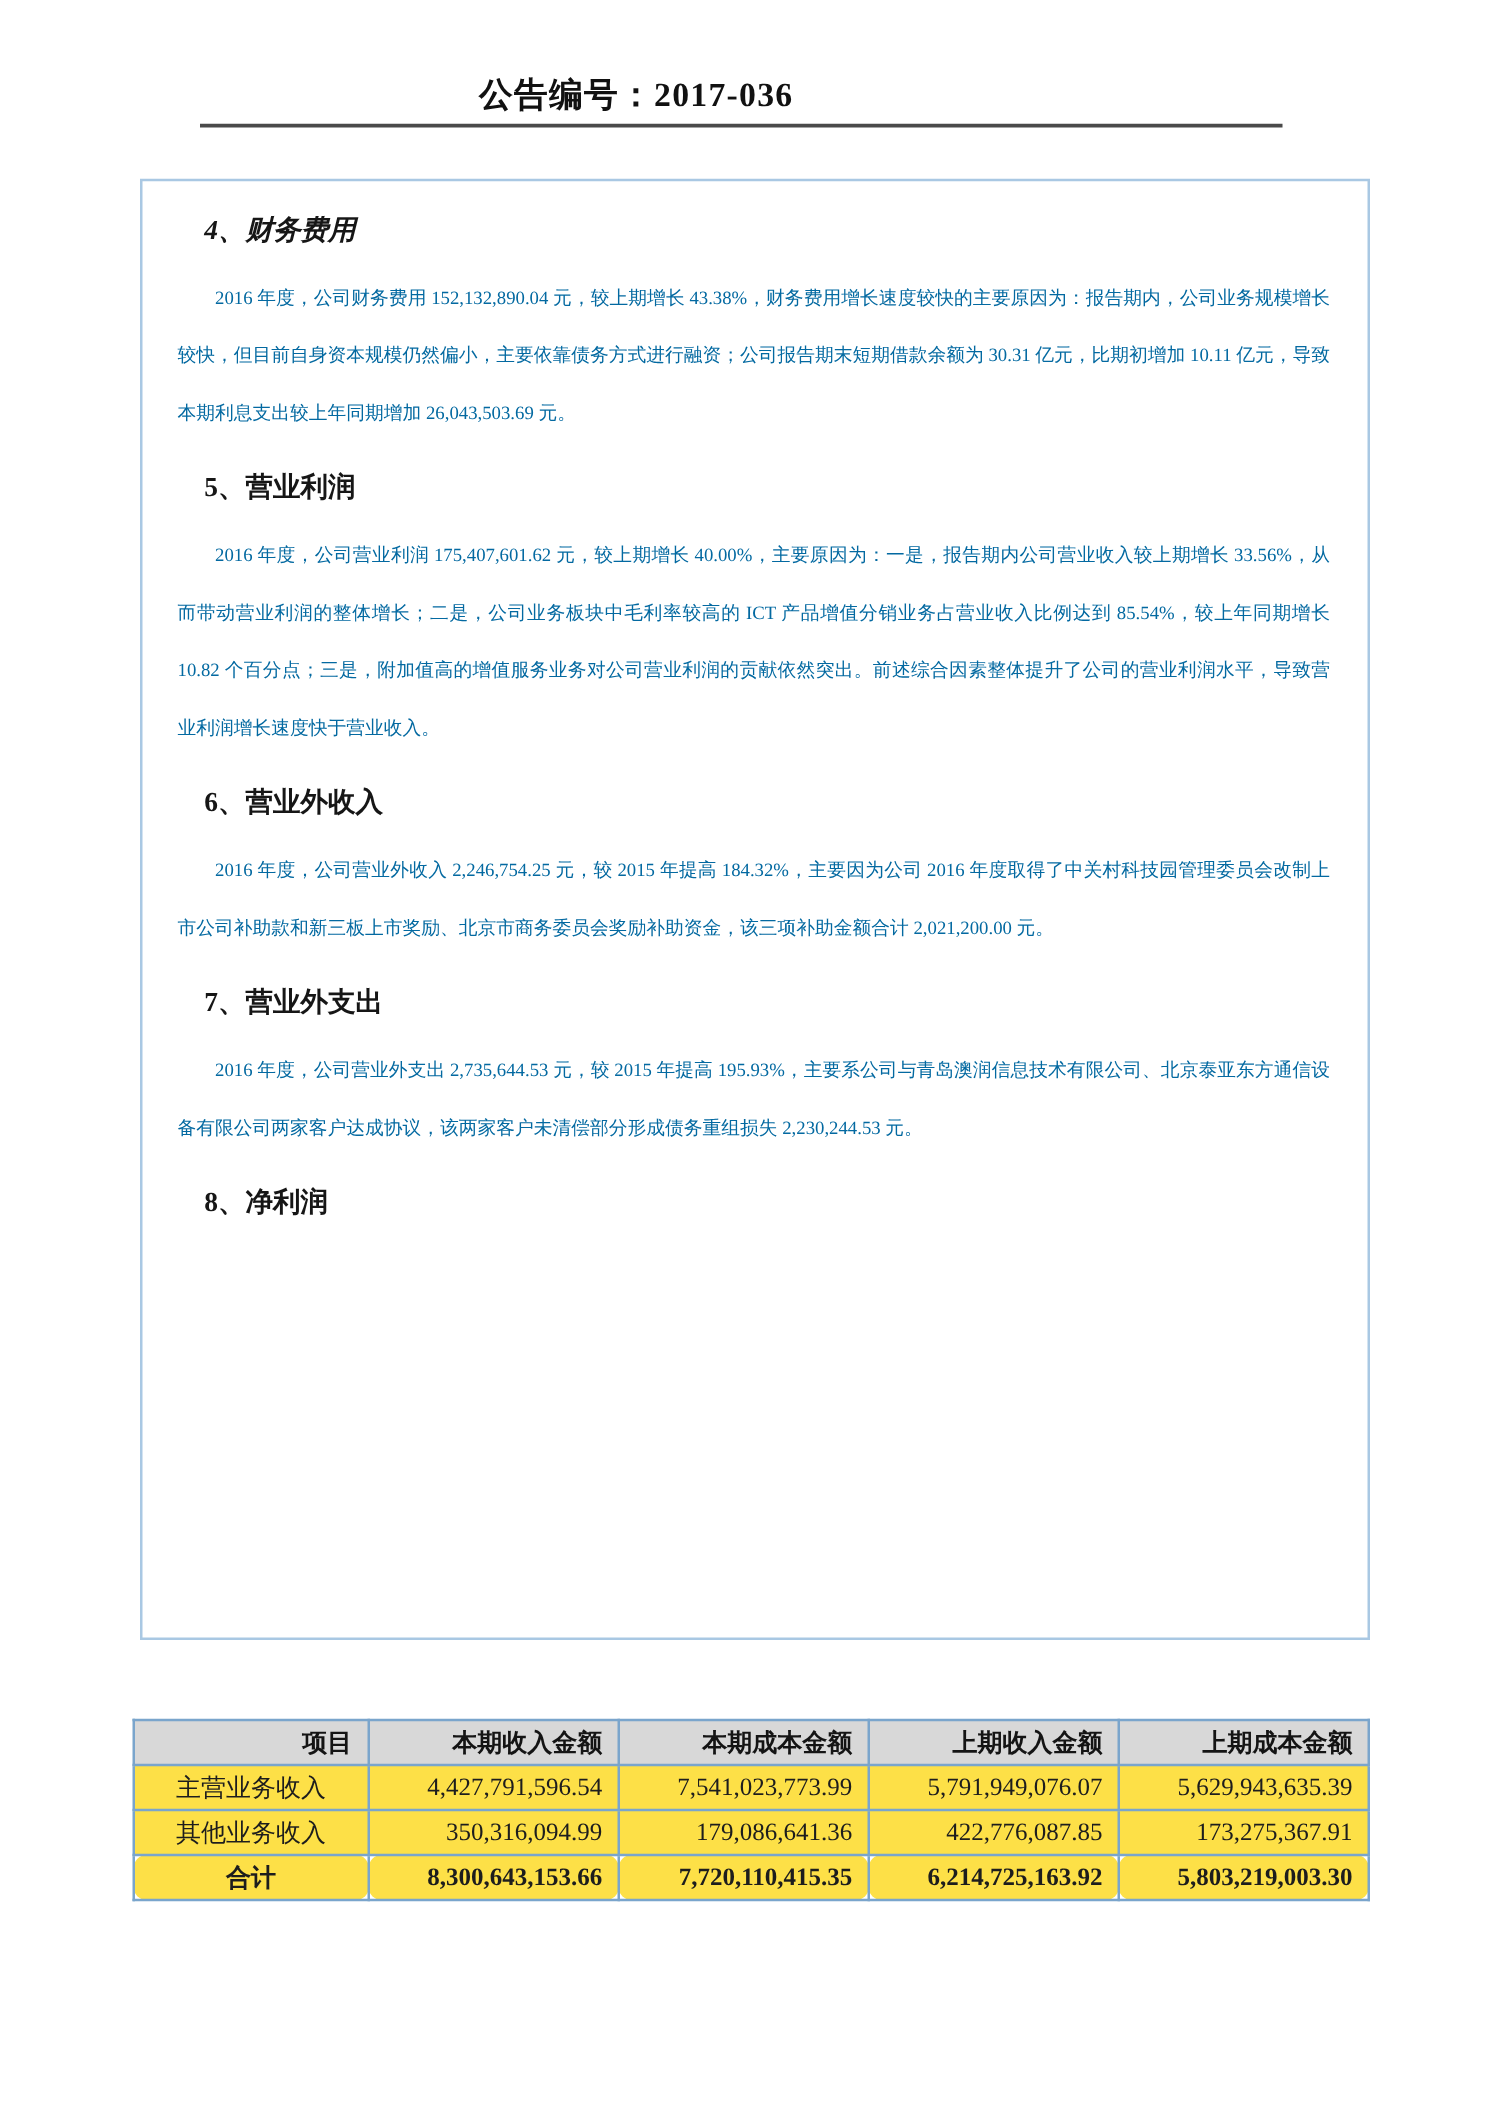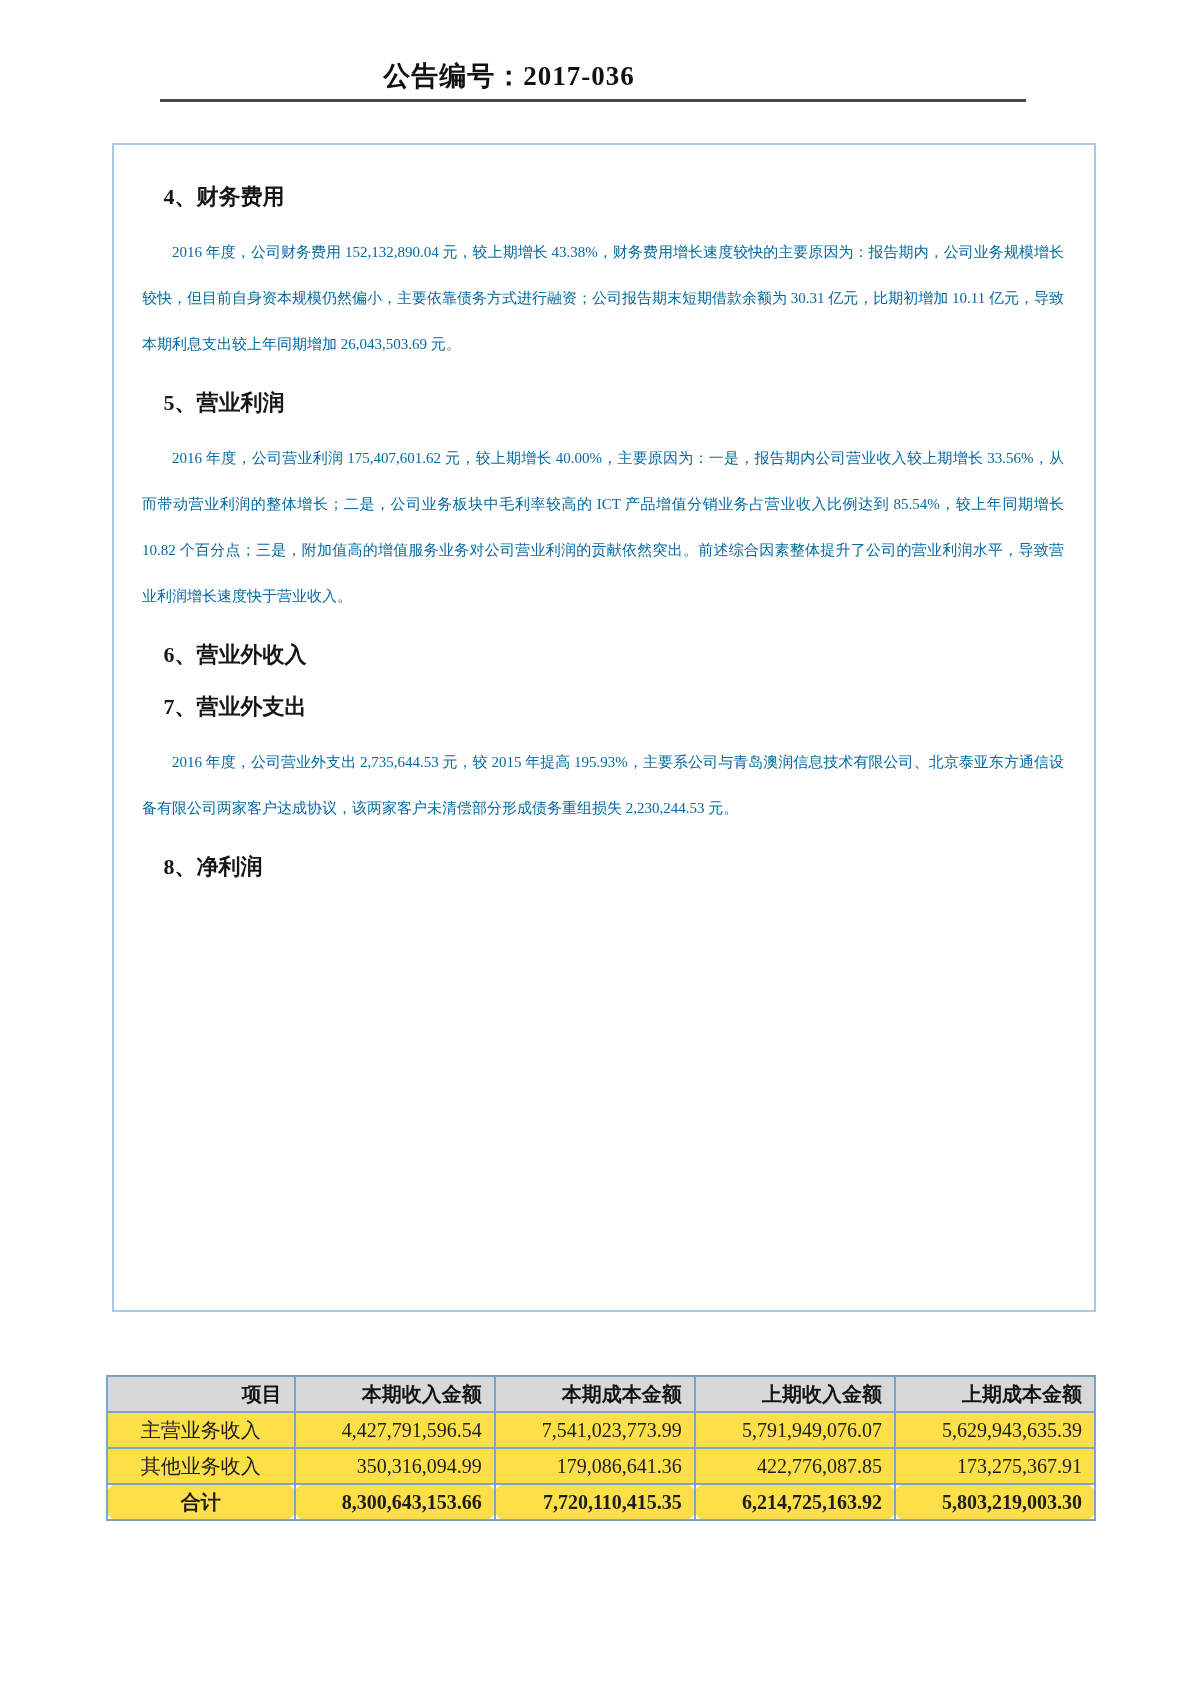--- a/index.html
+++ b/index.html
@@ -30,21 +30,21 @@
     box-sizing:border-box;
     border:2px solid #a9c8e3;
     padding:12px 14px 0 12px;
     overflow:hidden;
   }
   .doc-section h3{
     margin:20px 0 6px 1.7em;
     font-size:22px;line-height:32px;
     font-weight:bold;color:#161616;
   }
-  .doc-section:first-child h3{margin-top:24px;}
+  .doc-section:first-child h3{margin-top:11px;font-style:italic;}
   .doc-section p{
     margin:16px;
     font-size:15px;line-height:46px;
     text-align:justify;
     text-justify:inter-character;
     text-indent:2em;
     color:#0369a1;
   }
   
   .income-heading-row{
@@ -101,20 +101,21 @@
       <p>2016 年度，公司财务费用 152,132,890.04 元，较上期增长 43.38%，财务费用增长速度较快的主要原因为：报告期内，公司业务规模增长较快，但目前自身资本规模仍然偏小，主要依靠债务方式进行融资；公司报告期末短期借款余额为 30.31 亿元，比期初增加 10.11 亿元，导致本期利息支出较上年同期增加 26,043,503.69 元。</p>
     </div>
 
     <div class="doc-section">
       <h3>5、营业利润</h3>
       <p>2016 年度，公司营业利润 175,407,601.62 元，较上期增长 40.00%，主要原因为：一是，报告期内公司营业收入较上期增长 33.56%，从而带动营业利润的整体增长；二是，公司业务板块中毛利率较高的 ICT 产品增值分销业务占营业收入比例达到 85.54%，较上年同期增长 10.82 个百分点；三是，附加值高的增值服务业务对公司营业利润的贡献依然突出。前述综合因素整体提升了公司的营业利润水平，导致营业利润增长速度快于营业收入。</p>
     </div>
 
     <div class="doc-section">
       <h3>6、营业外收入</h3>
+      <p>2016 年度，公司营业外收入 2,246,754.25 元，较 2015 年提高 184.32%，主要因为公司 2016 年度取得了中关村科技园管理委员会改制上市公司补助款和新三板上市奖励、北京市商务委员会奖励补助资金，该三项补助金额合计 2,021,200.00 元。</p>
     </div>
 
     <div class="doc-section">
       <h3>7、营业外支出</h3>
       <p>2016 年度，公司营业外支出 2,735,644.53 元，较 2015 年提高 195.93%，主要系公司与青岛澳润信息技术有限公司、北京泰亚东方通信设备有限公司两家客户达成协议，该两家客户未清偿部分形成债务重组损失 2,230,244.53 元。</p>
     </div>
 
     <div class="doc-section">
       <h3>8、净利润</h3>
     </div>

